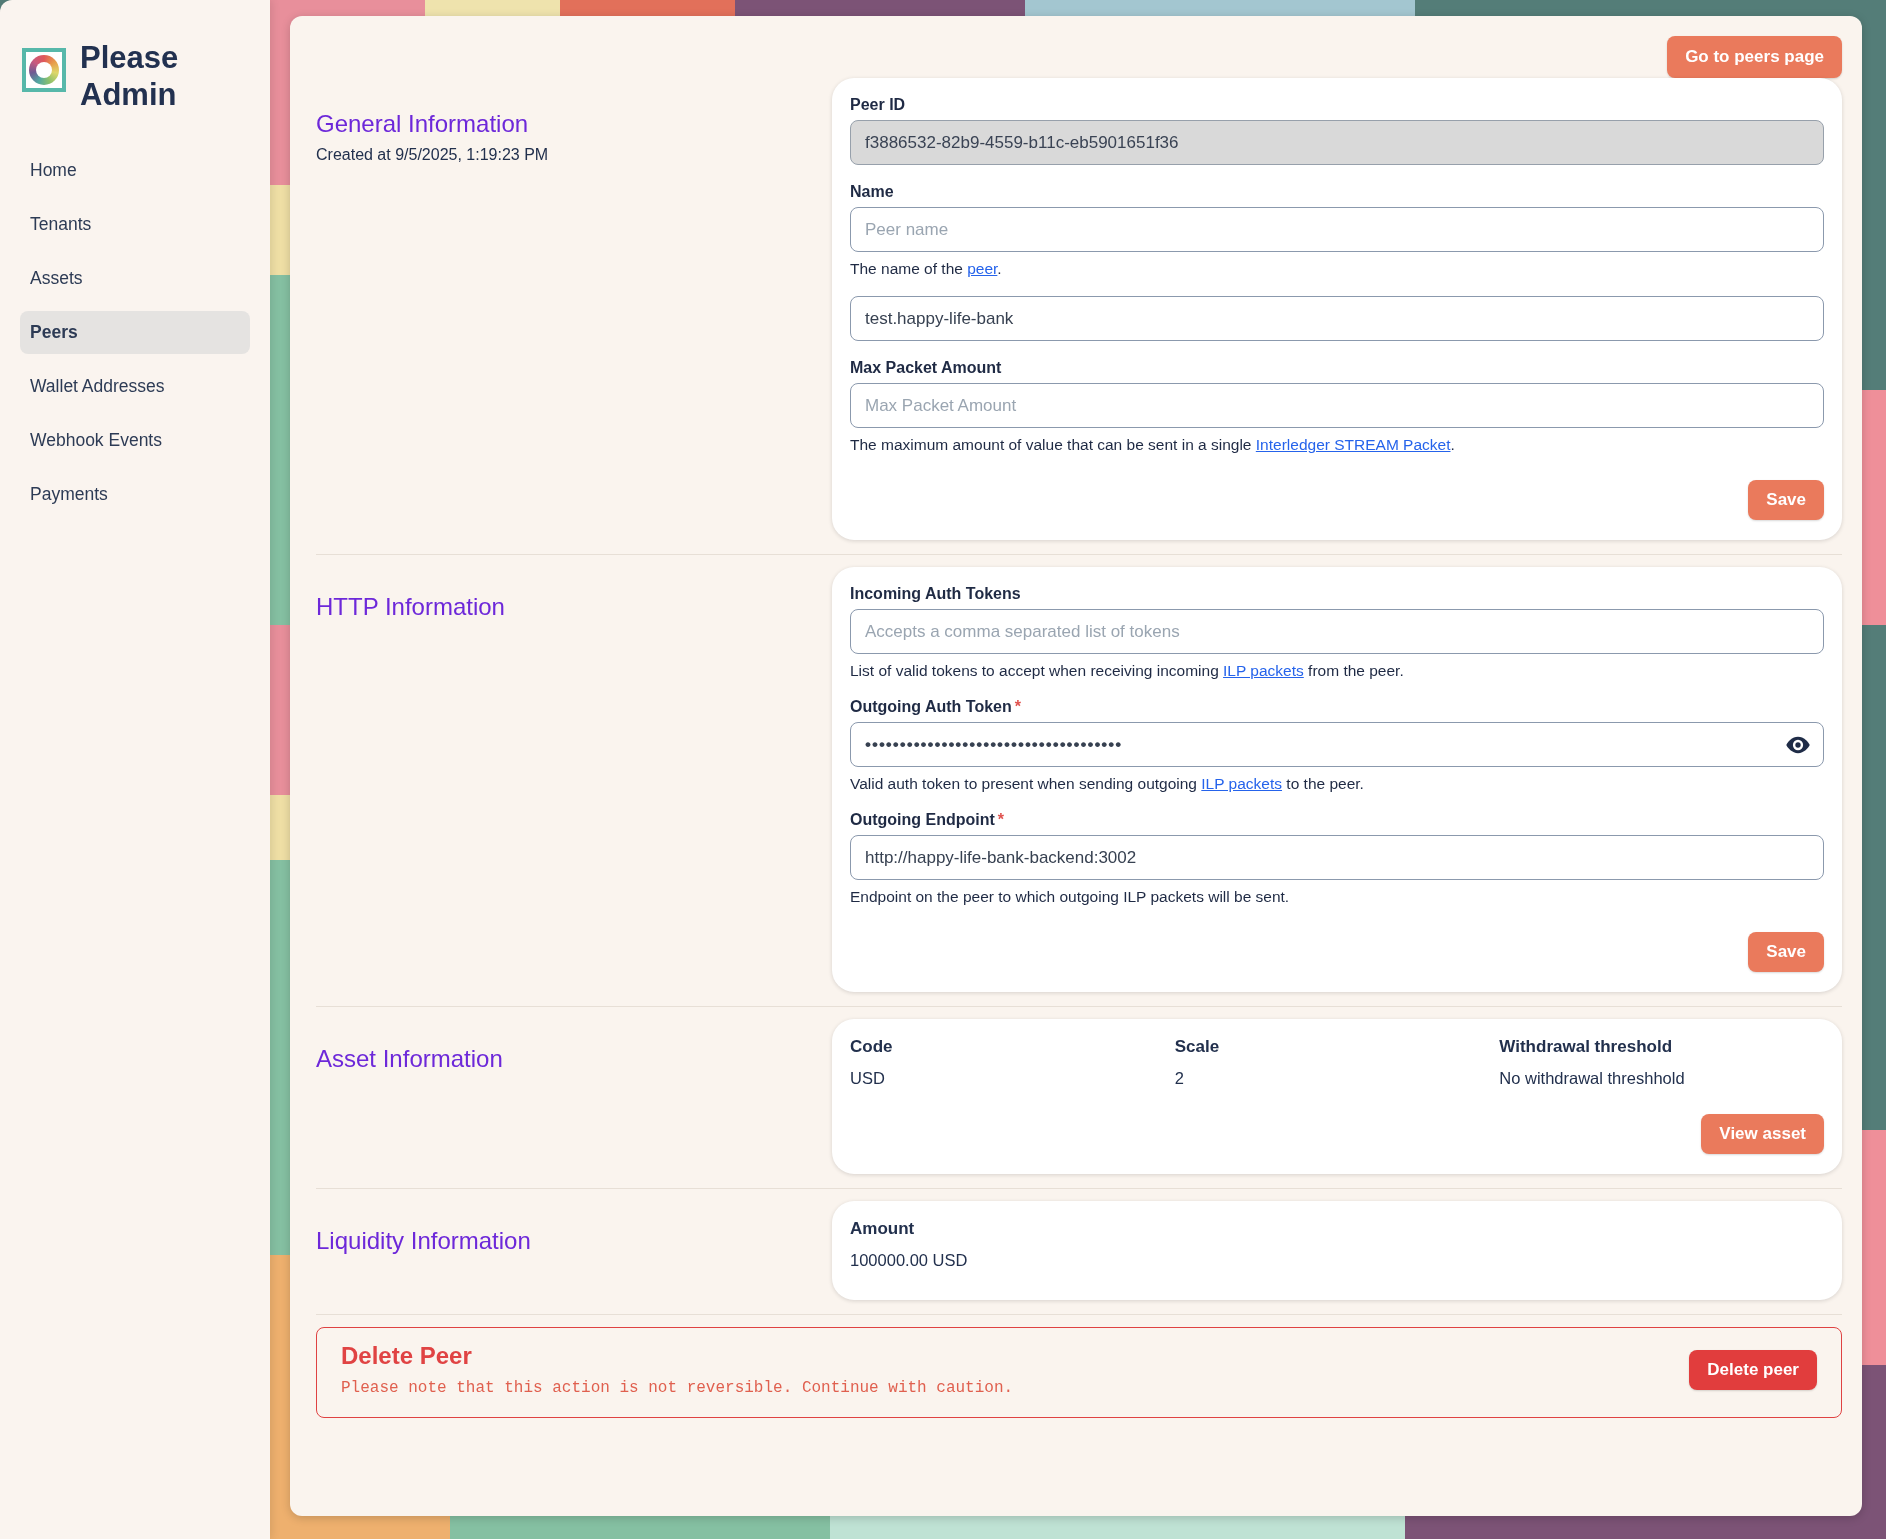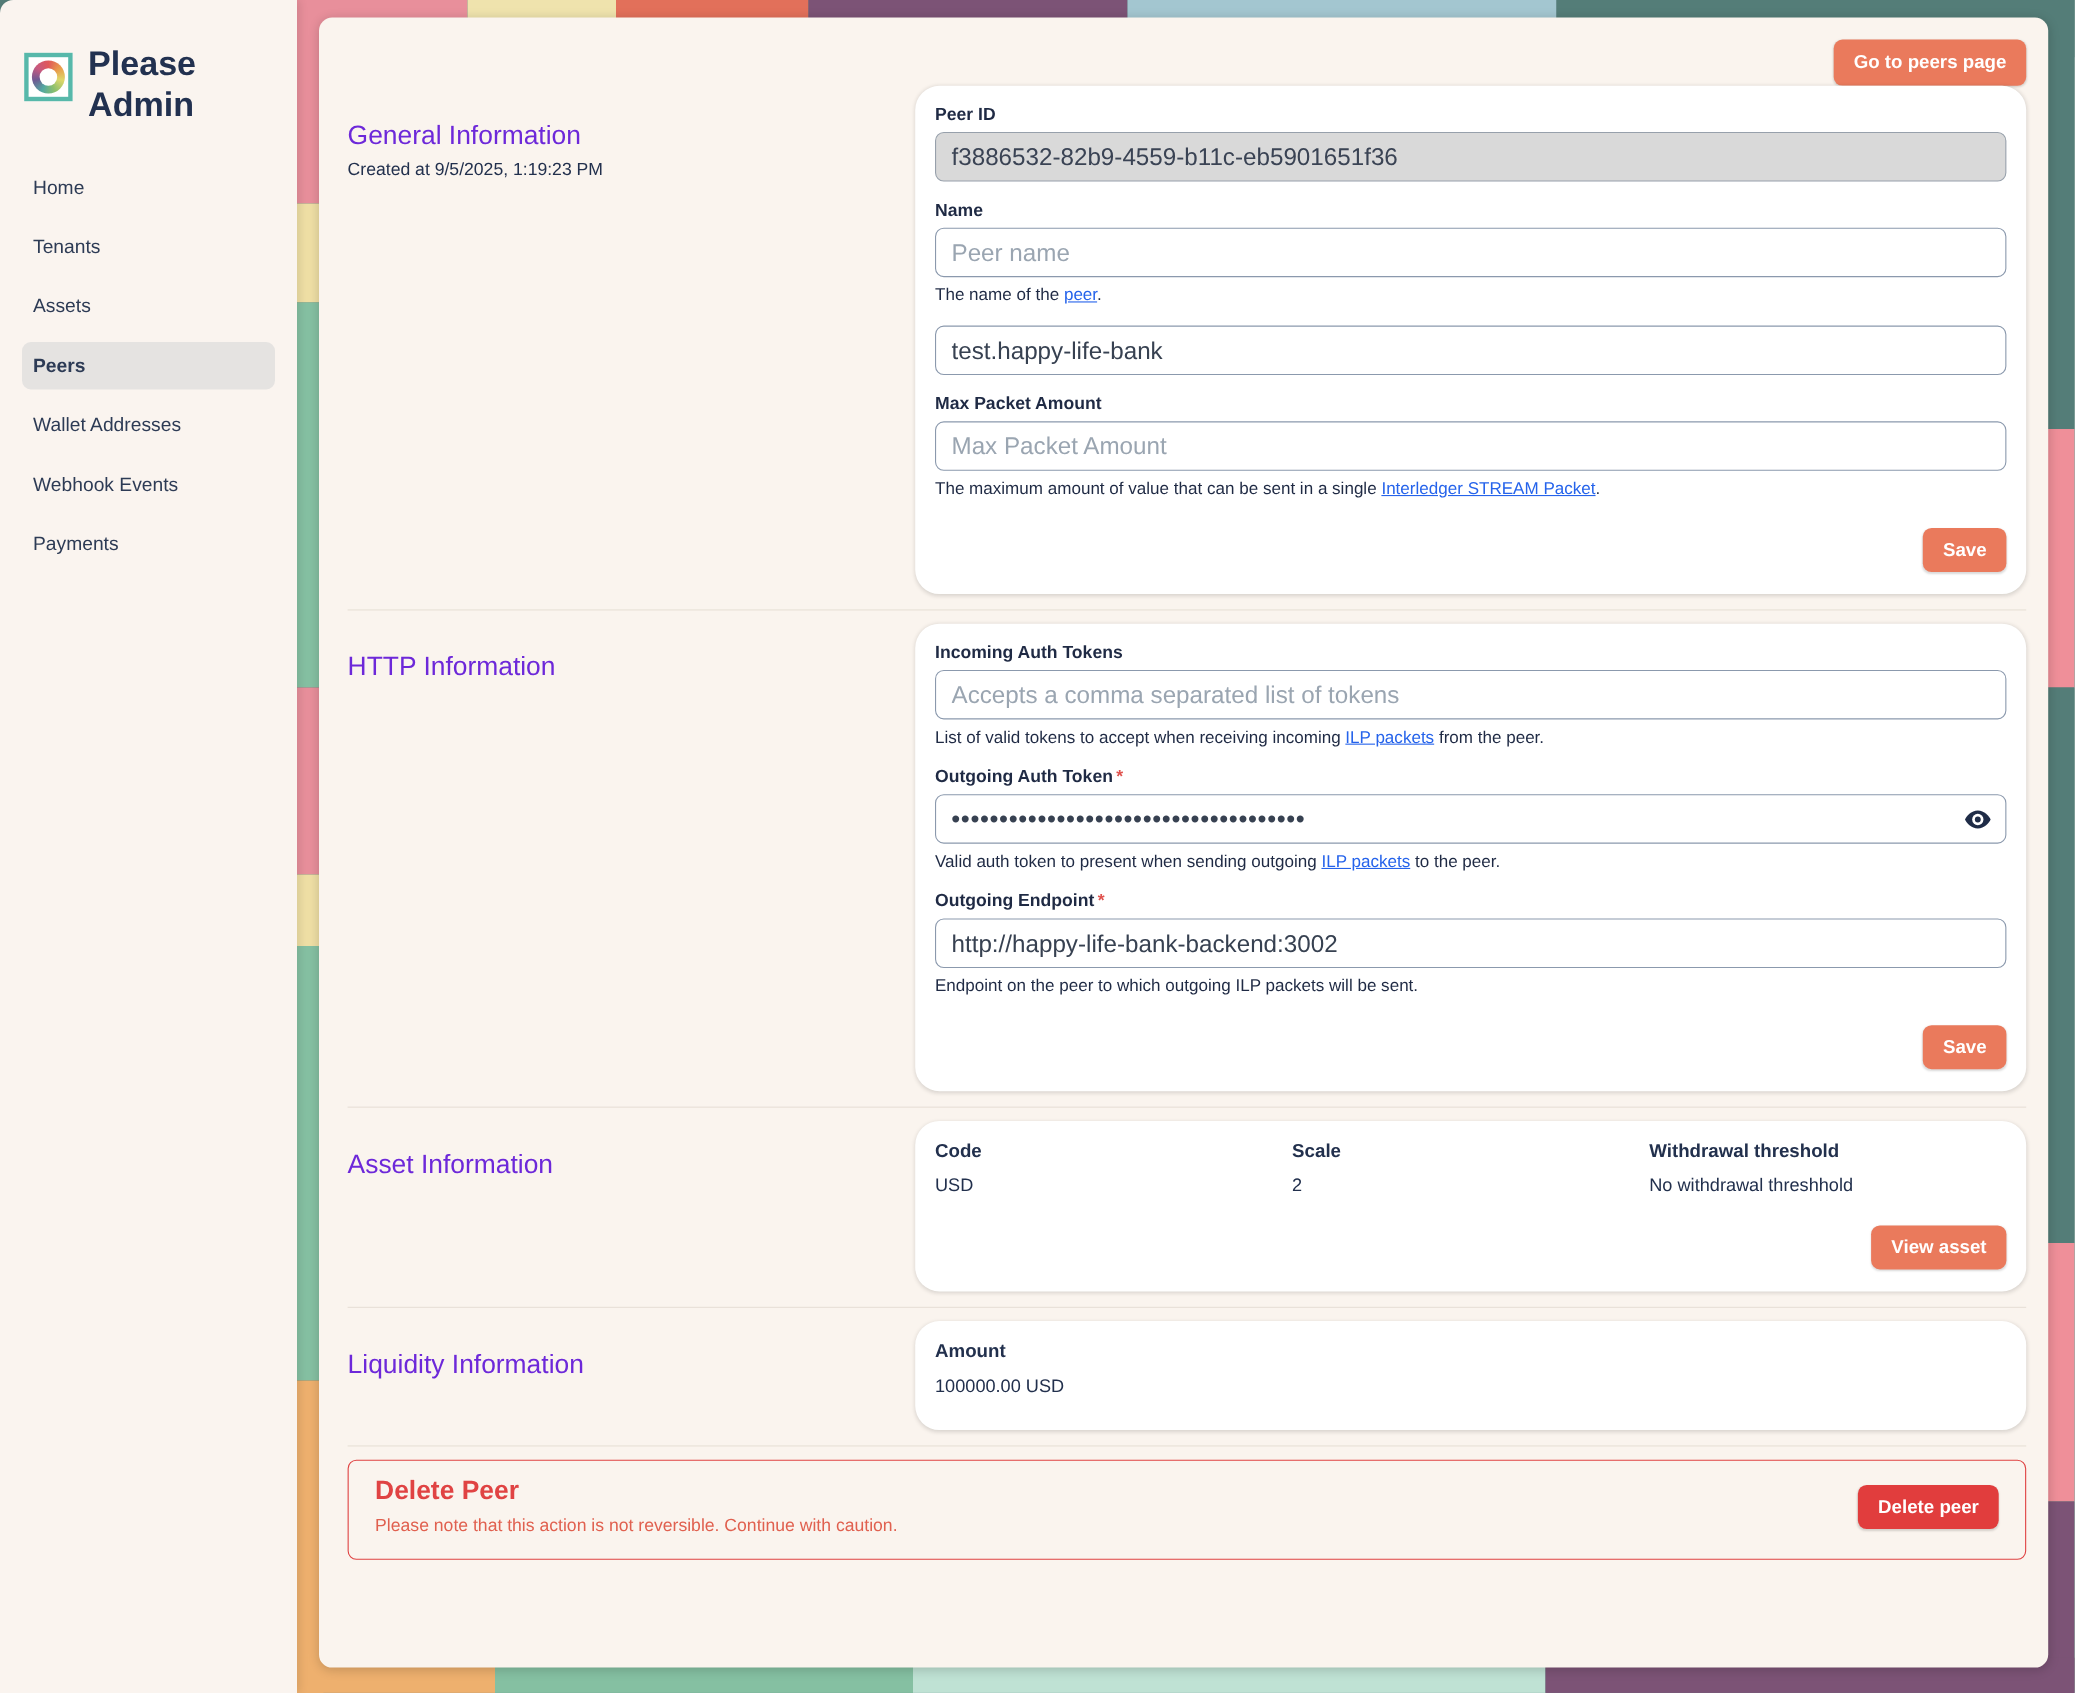--- a/index.html
+++ b/index.html
@@ -73,21 +73,21 @@
     background: #fff; border-radius: 22px; box-shadow: 0 1px 4px rgba(0,0,0,.14);
     padding: 18px 18px 20px 18px;
   }
 
   .field { margin-bottom: 18px; }
   .field:last-of-type { margin-bottom: 0; }
   .field-label { display: block; font-weight: 700; font-size: 16px; color: #1f2a44; margin-bottom: 6px; }
   .required { color: #e0524e; margin-left: 3px; font-weight: 700; }
   input.text {
     width: 100%; height: 45px; border: 1px solid #8b99ad; border-radius: 8px;
-    padding: 16px 14px; font-size: 22px; color: #374151; background: #fff; font-family: inherit;
+    padding: 16px 14px; font-size: 17px; color: #374151; background: #fff; font-family: inherit;
   }
   input.text::placeholder { color: #9aa5b1; }
   input.text:disabled { background: #d9d9d9; border-color: #97a0ab; color: #3a4354; }
   .help { font-size: 15.5px; color: #1f2a44; margin-top: 8px; }
   .link { color: #2563eb; text-decoration: underline; cursor: pointer; }
   .save-row { display: flex; justify-content: flex-end; margin-top: 26px; }
 
   .password-wrap { position: relative; }
   .password-input { letter-spacing: 1px; font-size: 21px; font-weight: 700; color: #1f2c47; padding-right: 52px !important; }
   .eye-btn { position: absolute; right: 12px; top: 50%; transform: translateY(-50%); background: none; border: none; cursor: pointer; line-height: 0; }
@@ -99,21 +99,21 @@
   .col-value { font-size: 16.5px; color: #22304d; margin-top: 12px; }
 
   .liquidity-panel { display: flex; justify-content: space-between; align-items: flex-start; padding-bottom: 30px; }
   .liquidity-buttons { display: flex; gap: 18px; }
 
   .delete-box {
     margin: 10px 20px 0 26px; border: 1px solid #df4242; border-radius: 8px;
     padding: 14px 24px 20px 24px; display: flex; justify-content: space-between; align-items: center;
   }
   .delete-title { font-size: 24px; font-weight: 700; color: #e04343; }
-  .delete-warning { font-size: 16px; color: #e0604f; margin-top: 9px; }
+  .delete-warning { font-size: 16px; color: #e0604f; margin-top: 9px; font-family: Liberation Mono, monospace; }
 </style>
 </head>
 <body>
 
 <div class="bg-strip" id="bg-top">
   <div class="bg-seg" style="width:155px;background:#e88f9b"></div>
   <div class="bg-seg" style="width:135px;background:#efe3ad"></div>
   <div class="bg-seg" style="width:175px;background:#e2705a"></div>
   <div class="bg-seg" style="width:290px;background:#7c5376"></div>
   <div class="bg-seg" style="width:390px;background:#a3c6d0"></div>

